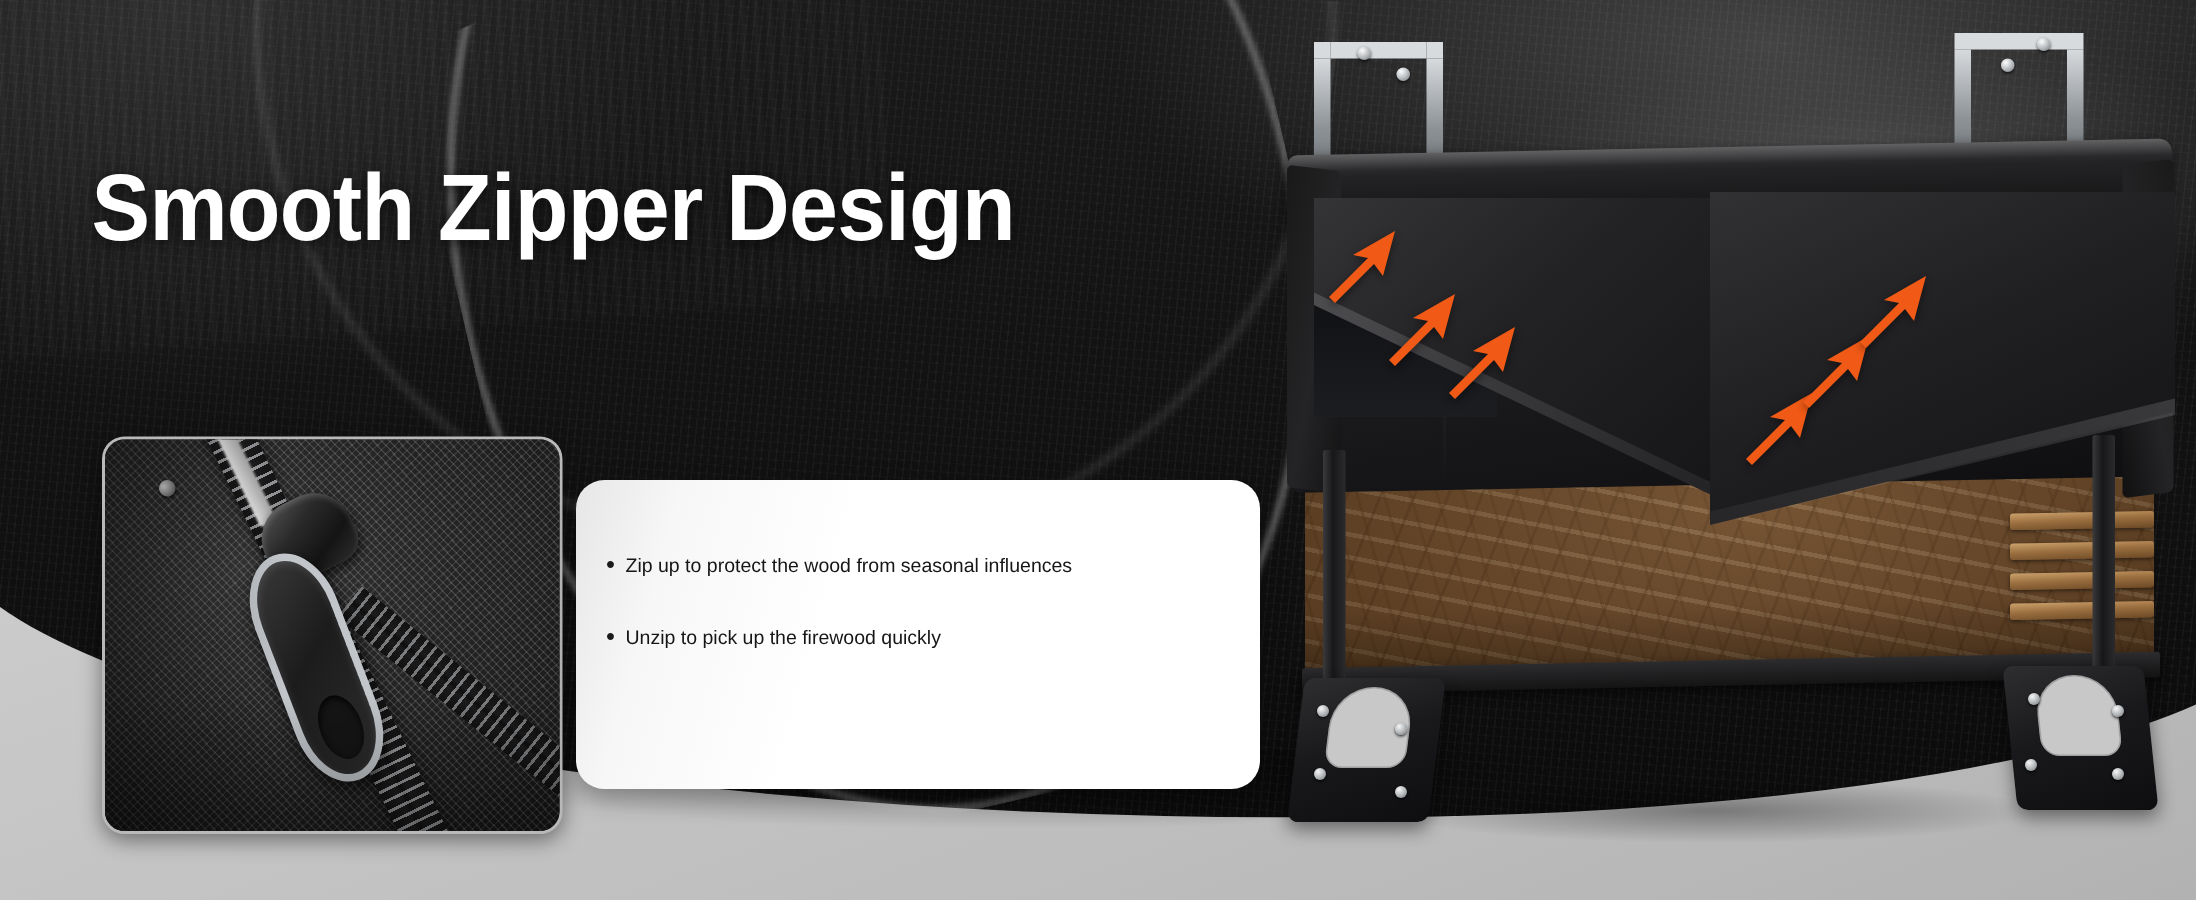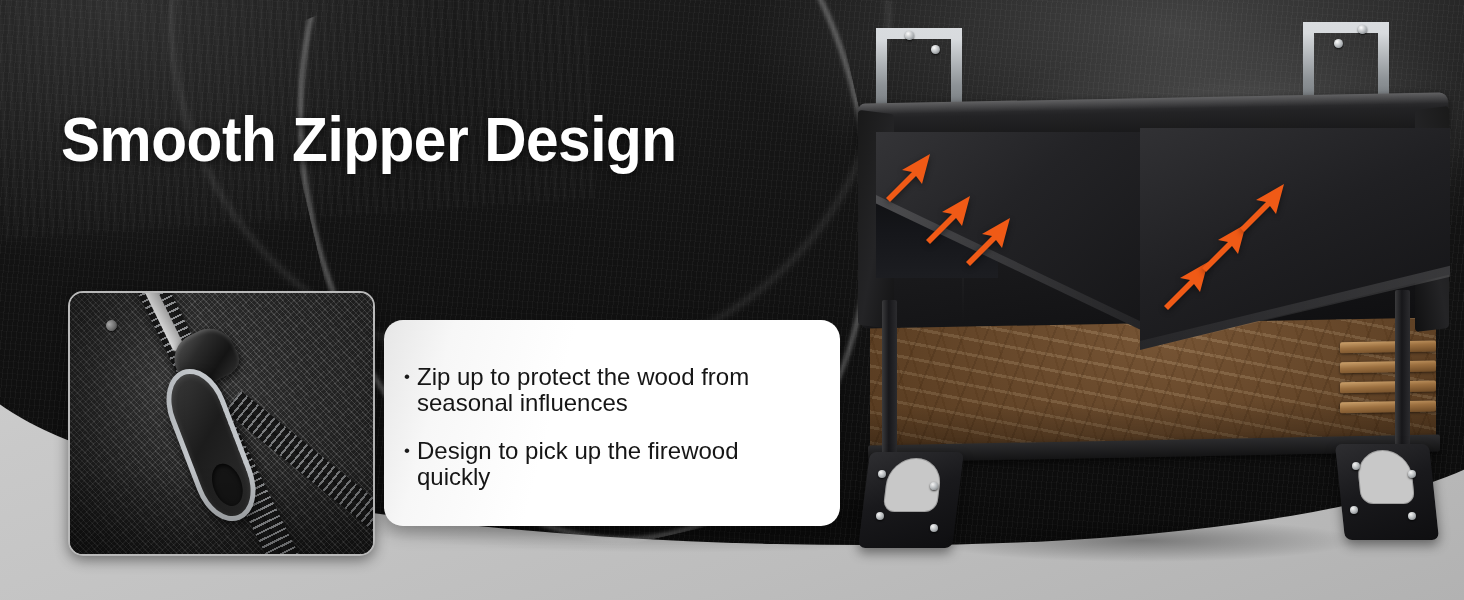--- a/index.html
+++ b/index.html
@@ -221,21 +221,21 @@
   .bullet-row:last-child { margin-bottom:0; }
   .bullet-dot {
     flex:0 0 auto;
     width:13px;
     font-size:17px;
     line-height:26px;
     color:#1a1a1a;
     text-align:left;
   }
   .bullet-text {
-    font-size:24px;
+    font-size:13px;
     line-height:26px;
     color:#161616;
     max-width:352px;
   }
 
   
   .rack { position:absolute; left:840px; top:0; width:624px; height:600px; }
 
   
   .post {
@@ -504,21 +504,21 @@
   <div class="callout">
     <div class="bullets">
 
       <div class="bullet-row">
         <span class="bullet-dot">•</span>
         <span class="bullet-text">Zip up to protect the wood from seasonal influences</span>
       </div>
 
       <div class="bullet-row">
         <span class="bullet-dot">•</span>
-        <span class="bullet-text">Design to pick up the firewood quickly</span>
+        <span class="bullet-text">Unzip to pick up the firewood quickly</span>
       </div>
 
     </div>
   </div>
 
   <div class="rack">
 
     <div class="post post-l">
       <div class="post-bolt" style="left:18px; top:-8px;"></div>
       <div class="post-bolt" style="left:44px; top:6px;"></div>

